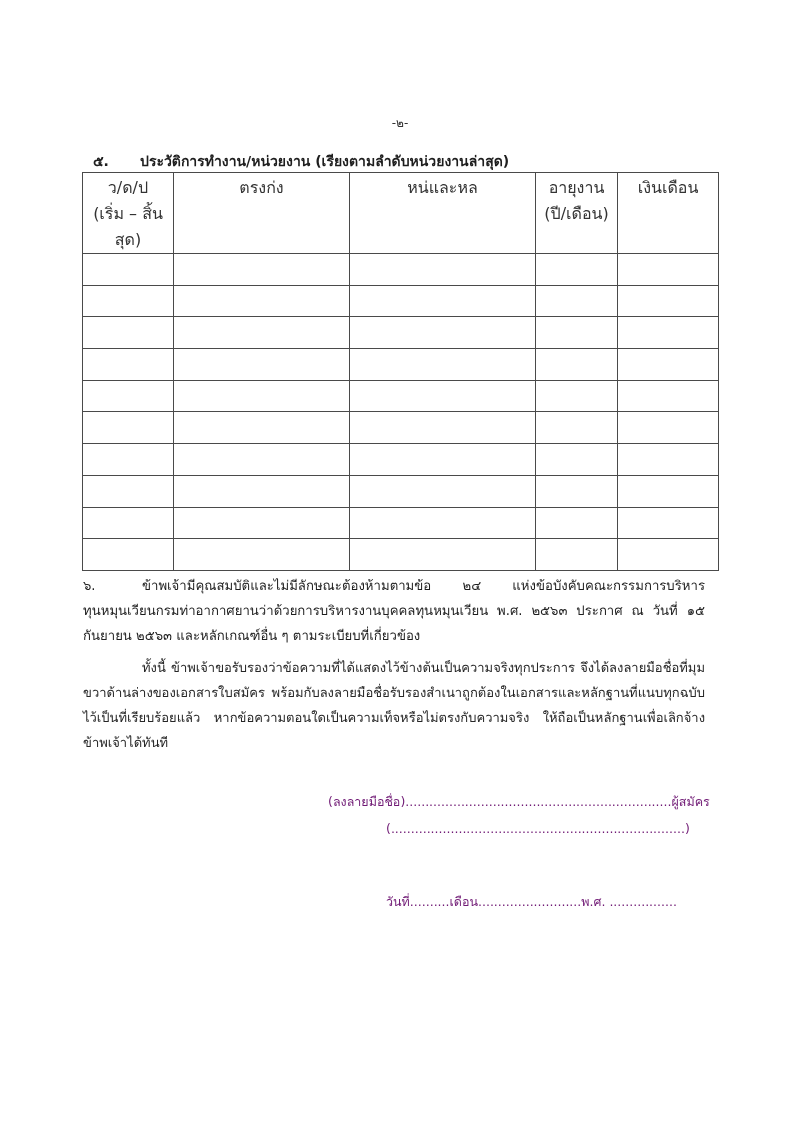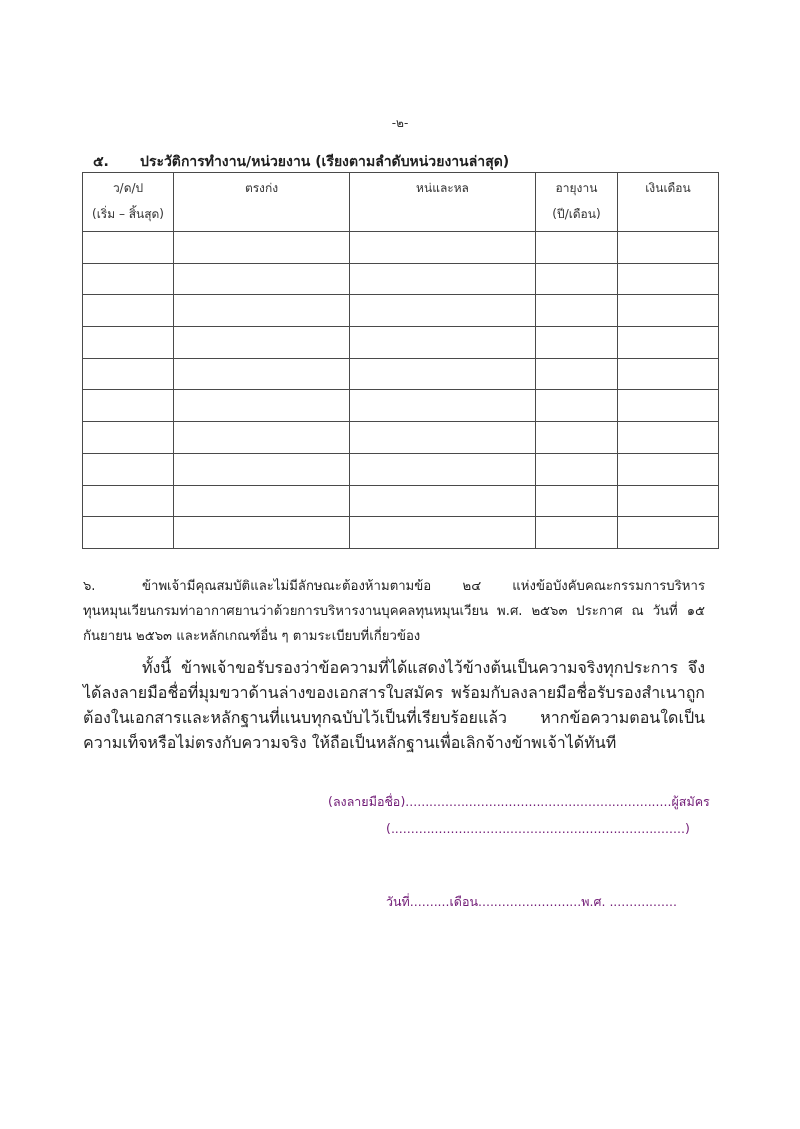--- a/index.html
+++ b/index.html
@@ -46,21 +46,21 @@
       border-collapse: collapse;
       table-layout: fixed;
     }
     table.history th, table.history td {
       border: 1px solid #4a4a4a;
       padding: 0;
     }
     table.history th {
       height: 56px;
       font-weight: normal;
-      font-size: 12px;
+      font-size: 16px;
       color: #333;
       vertical-align: top;
       text-align: center;
       line-height: 26px;
       padding-top: 2px;
     }
     table.history td {
       height: 30.7px;
     }
     .section6 {
@@ -76,21 +76,21 @@
     }
     .section6 .num {
       display: inline-block;
       width: 59px;
     }
     .declaration {
       position: absolute;
       left: 83px;
       top: 655px;
       width: 622px;
-      font-size: 16px;
+      font-size: 13px;
       line-height: 25px;
       text-align: justify;
       color: #262626;
       text-indent: 59px;
     }
     .signature-block {
       position: absolute;
       left: 0;
       top: 0;
     }

